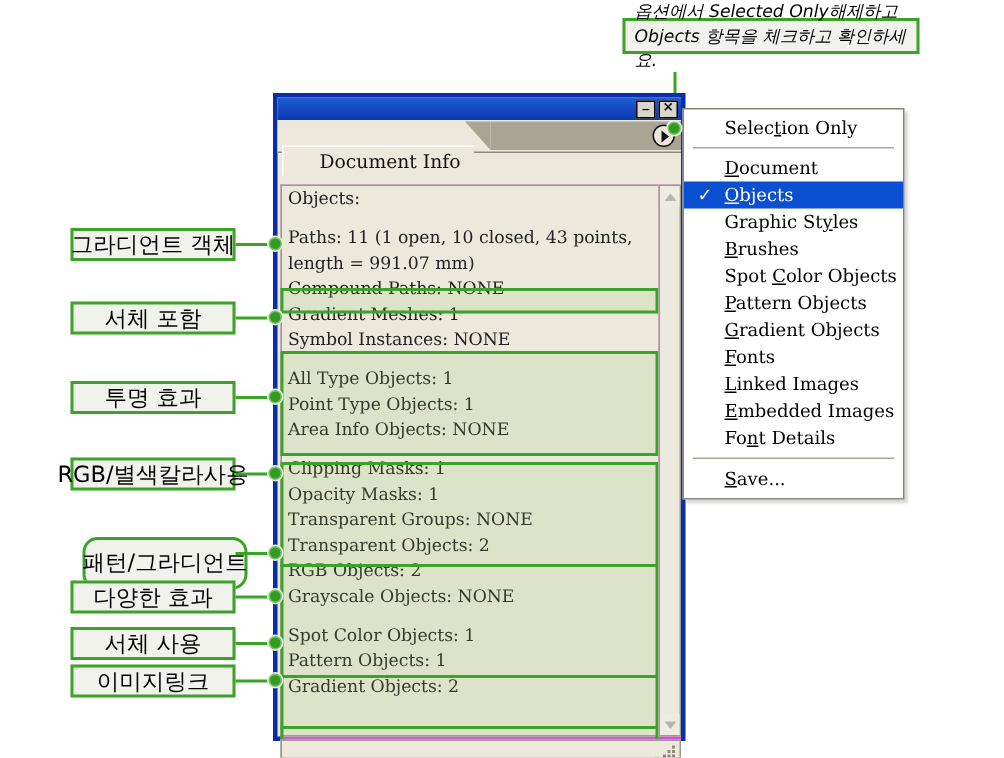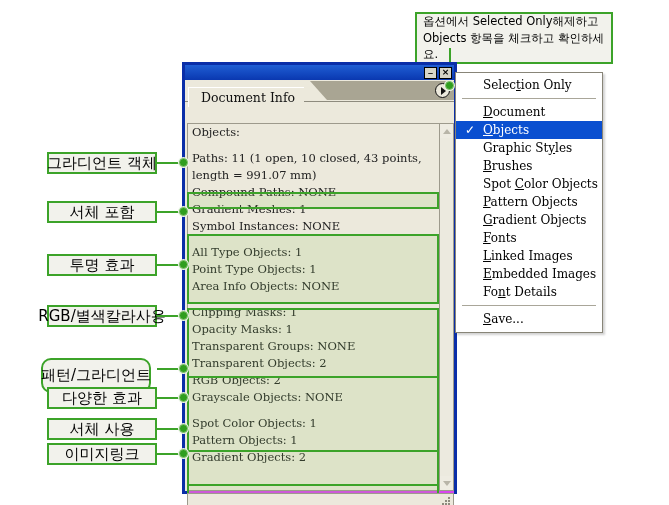--- a/index.html
+++ b/index.html
@@ -82,23 +82,23 @@
     font-family:"DejaVu Sans", sans-serif;
     font-weight:bold;
   }
   #tabrow{
     height:21px;
     background:#ece9dc;
     position:relative;
     border-bottom:1px solid #8e8b7e;
   }
   #tab{
-    position:absolute;left:3px;top:7px;
+    position:absolute;left:3px;top:17px;
     height:19px;
-    padding:0 9px 0 12px;
+    padding:0 9px 0 24px;
     background:#ece9dc;
     border-left:1px solid #fff;
     border-top:1px solid #fff;
     display:flex;align-items:center;
     font-size:12.5px;
     color:#111;
     font-family:"DejaVu Serif", serif;
   }
   #tabslant{
     position:absolute;left:125px;top:1px;
@@ -229,21 +229,21 @@
   }
   .msep{
     height:1px;background:#a9a699;
     margin:4px 6px 4px 6px;
   }
   u{text-decoration:underline;}
 </style>
 </head>
 <body>
 
-<div class="callout top" id="topnote" style="left:415px;top:12px;width:198px;height:52px;">
+<div class="callout top" id="topnote" style="left:415px;top:12px;width:198px;height:24px;font-style:italic;">
   <span>
     <span>옵션에서 Selected Only해제하고</span><br>
     <span>Objects 항목을 체크하고 확인하세요.</span>
   </span>
 </div>
 <div class="conn-v" style="left:449px;top:48px;height:37px;"></div>
 
 <div id="palette">
 
   <div id="titlebar">
@@ -358,21 +358,21 @@
   </div>
 <div class="conn" style="left:157px;top:264px;width:27px;"></div>
 <div class="dot" style="left:179px;top:260px;"></div>
 
 <div class="callout" style="left:47px;top:305px;width:110px;height:22px;">
     <span>RGB/별색칼라사용</span>
   </div>
 <div class="conn" style="left:157px;top:315px;width:27px;"></div>
 <div class="dot" style="left:179px;top:311px;"></div>
 
-<div class="callout" style="left:41px;top:358px;width:110px;height:35px;border-radius:10px;">
+<div class="callout" style="left:55px;top:358px;width:110px;height:35px;border-radius:10px;">
     <span>패턴/그라디언트</span>
   </div>
 <div class="conn" style="left:157px;top:368px;width:27px;"></div>
 <div class="dot" style="left:179px;top:364px;"></div>
 
 <div class="callout" style="left:47px;top:387px;width:110px;height:22px;">
     <span>다양한 효과</span>
   </div>
 <div class="conn" style="left:157px;top:397px;width:27px;"></div>
 <div class="dot" style="left:179px;top:393px;"></div>

